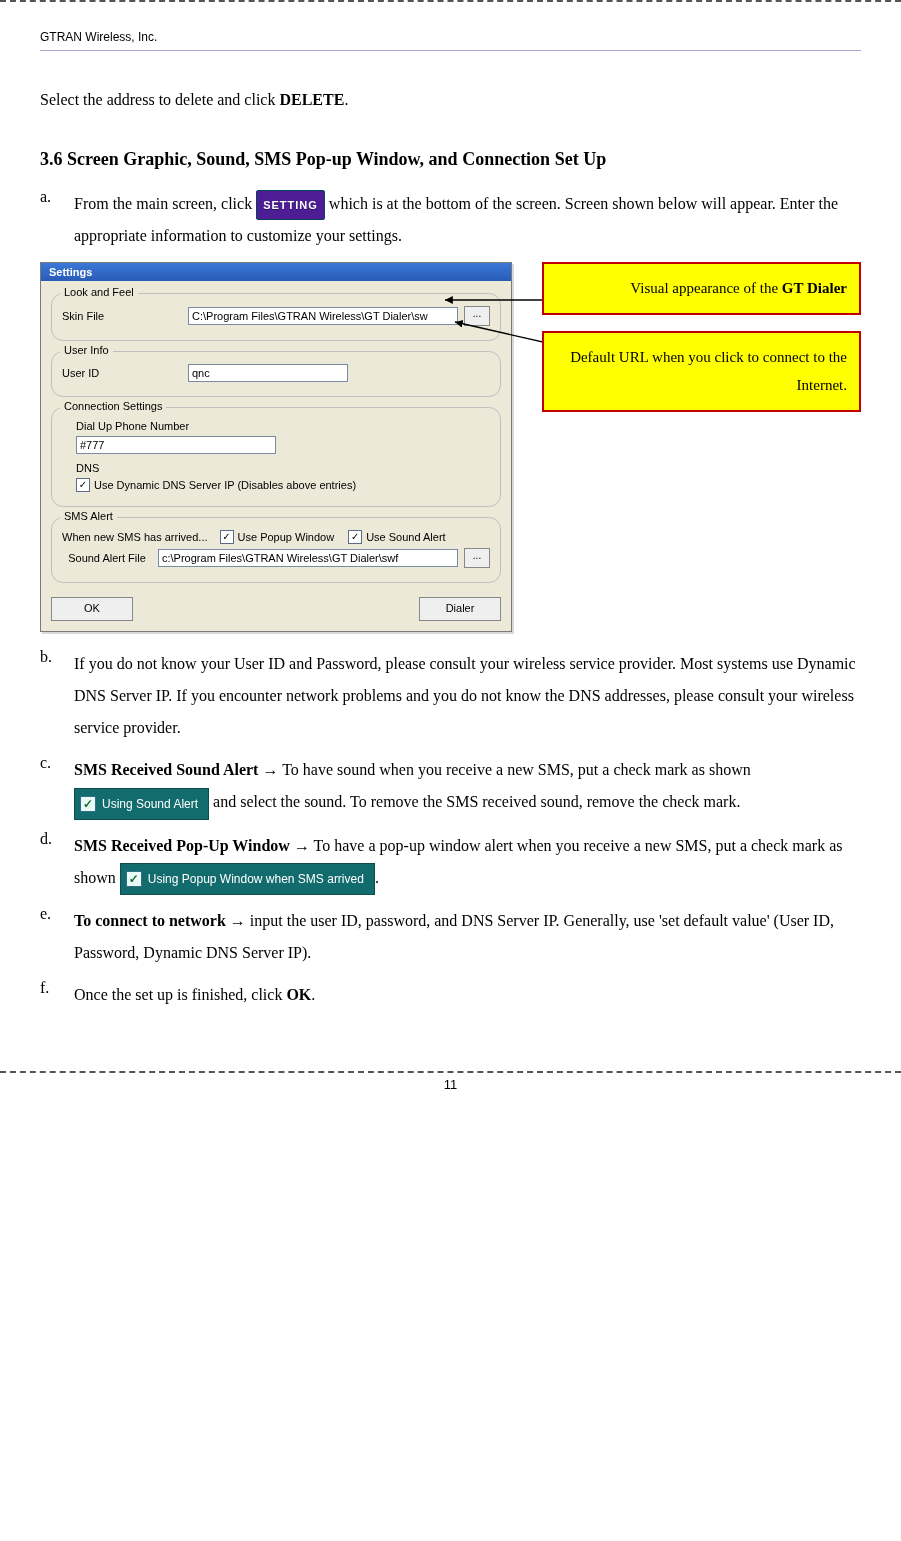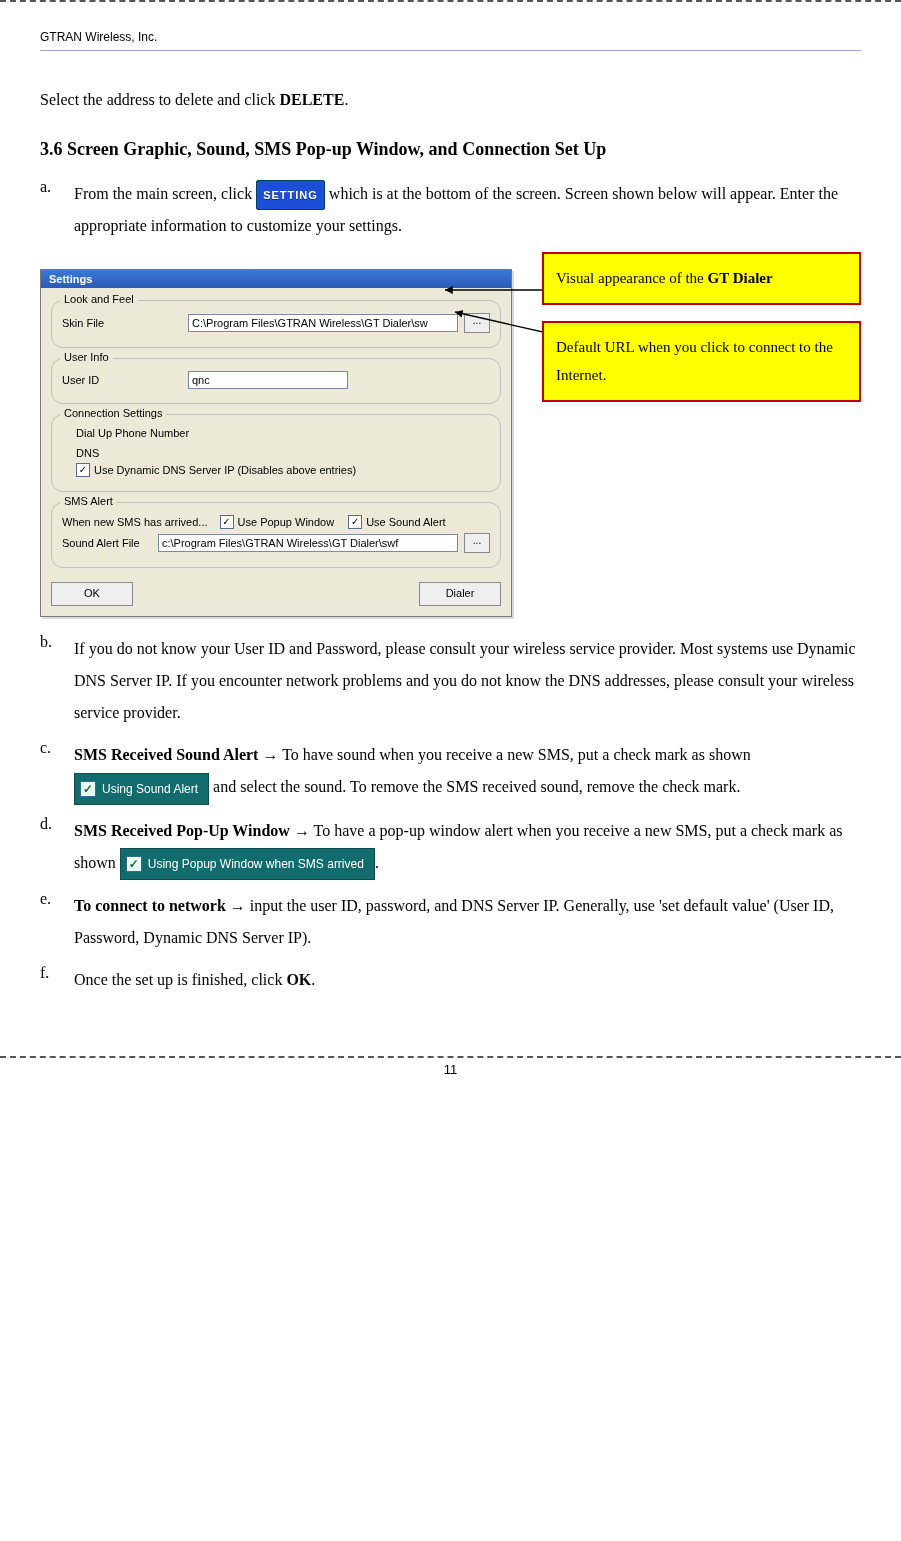--- a/index.html
+++ b/index.html
@@ -22,35 +22,35 @@
   .header {
     font-family: Arial, sans-serif;
     font-size: 12px;
     padding-bottom: 6px;
   }
   .hr-line {
     border-bottom: 1px solid rgba(0,0,128,.35);
     margin-bottom: 40px;
   }
   .intro {
-    margin-bottom: 30px;
+    margin-bottom: 40px;
   }
   .section-title {
     font-weight: bold;
     font-size: 18px;
     margin-bottom: 18px;
   }
   ol.olist { list-style: none; padding-left: 0; margin: 0; }
   ol.olist > li { display: flex; margin-bottom: 10px; }
   ol.olist > li .marker { width: 34px; flex: none; }
   ol.olist > li .body { flex: 1; line-height: 2.0; }
 
   .setting-btn {
     display: inline-block;
-    background: #1d4ed8;
+    background: #4c1d95;
     color: #fff;
     font-family: Arial, sans-serif;
     font-size: 11px;
     font-weight: bold;
     letter-spacing: 1px;
     padding: 3px 6px;
     border-radius: 2px;
     border: 1px solid #045;
     vertical-align: middle;
     text-shadow: 0 1px 0 rgba(0,0,0,.4);
@@ -65,21 +65,20 @@
 
   
   .dlg {
     width: 470px;
     font-family: Tahoma, Arial, sans-serif;
     font-size: 11px;
     color: #000;
     background: #ece9d8;
     border: 1px solid #7a7a7a;
     box-shadow: 2px 2px 0 rgba(0,0,0,.15);
-    margin-top: 17px;
   }
   .dlg .titlebar {
     background: linear-gradient(#3b78d7,#2a5bb8);
     color: #fff;
     font-weight: bold;
     padding: 3px 8px;
   }
   .dlg .content { padding: 6px 10px 10px 10px; }
   .grp {
     border: 1px solid #bfbfbf;
@@ -121,21 +120,21 @@
   .winbtn {
     width: 80px; height: 22px;
     border: 1px solid #888;
     background: #efefef;
     font-family: Tahoma, Arial, sans-serif;
     font-size: 11px;
     text-align: center;
     line-height: 20px;
   }
 
-  .callouts { flex: 1; position: relative; }
+  .callouts { flex: 1; position: relative; text-align: right; }
   .callout {
     border: 2px solid #c00000;
     background: #ffff00;
     padding: 10px 12px;
     font-size: 15px;
     line-height: 1.9;
     margin-bottom: 16px;
   }
 
   .inline-chip {
@@ -219,20 +218,23 @@
           <span class="legend">User Info</span>
           <div class="frow">
             <span class="flabel">User ID</span>
             <input class="tinput" style="max-width: 160px;" value="qnc">
           </div>
         </div>
 
         <div class="grp">
           <span class="legend">Connection Settings</span>
           <div style="margin:4px 0 2px 14px">Dial Up Phone Number</div>
+          <div class="frow" style="margin-left:14px">
+            <input class="tinput" style="max-width: 200px;" value="#777">
+          </div>
           <div style="margin:8px 0 2px 14px">DNS</div>
           <div class="frow" style="margin-left:14px">
             <span class="chk">
               <span class="chkbox">✓</span>
               <span>Use Dynamic DNS Server IP (Disables above entries)</span>
             </span>
           </div>
         </div>
 
         <div class="grp">
@@ -242,21 +244,21 @@
             <span class="chk" style="margin-left:6px">
               <span class="chkbox">✓</span>
               <span>Use Popup Window</span>
             </span>
             <span class="chk" style="margin-left:8px">
               <span class="chkbox">✓</span>
               <span>Use Sound Alert</span>
             </span>
           </div>
           <div class="frow">
-            <span class="flabel" style="width:90px;text-align:left">Sound Alert File</span>
+            <span class="flabel" style="width:90px;text-align:center">Sound Alert File</span>
             <input class="tinput" value="c:\Program Files\GTRAN Wireless\GT Dialer\swf" style="">
             <div class="browse-btn">...</div>
           </div>
         </div>
 
         <div class="btnbar">
           <div class="winbtn">OK</div>
           <div class="winbtn">Dialer</div>
         </div>
       </div>

